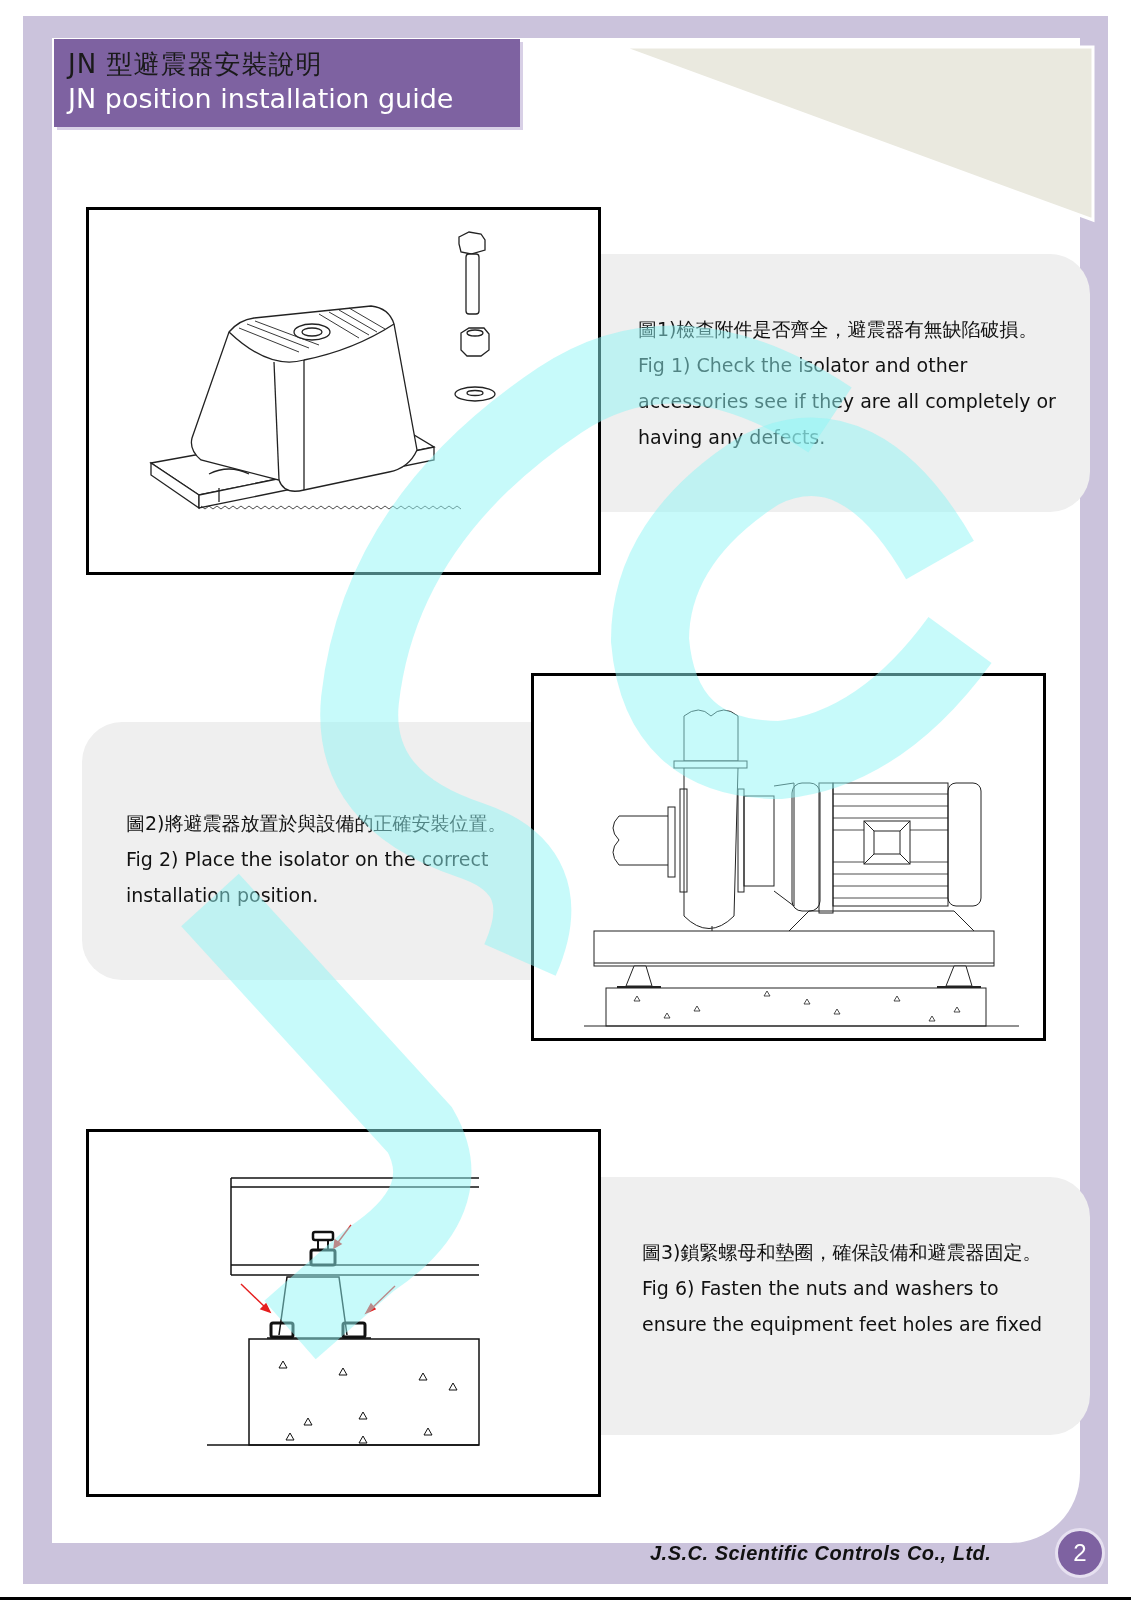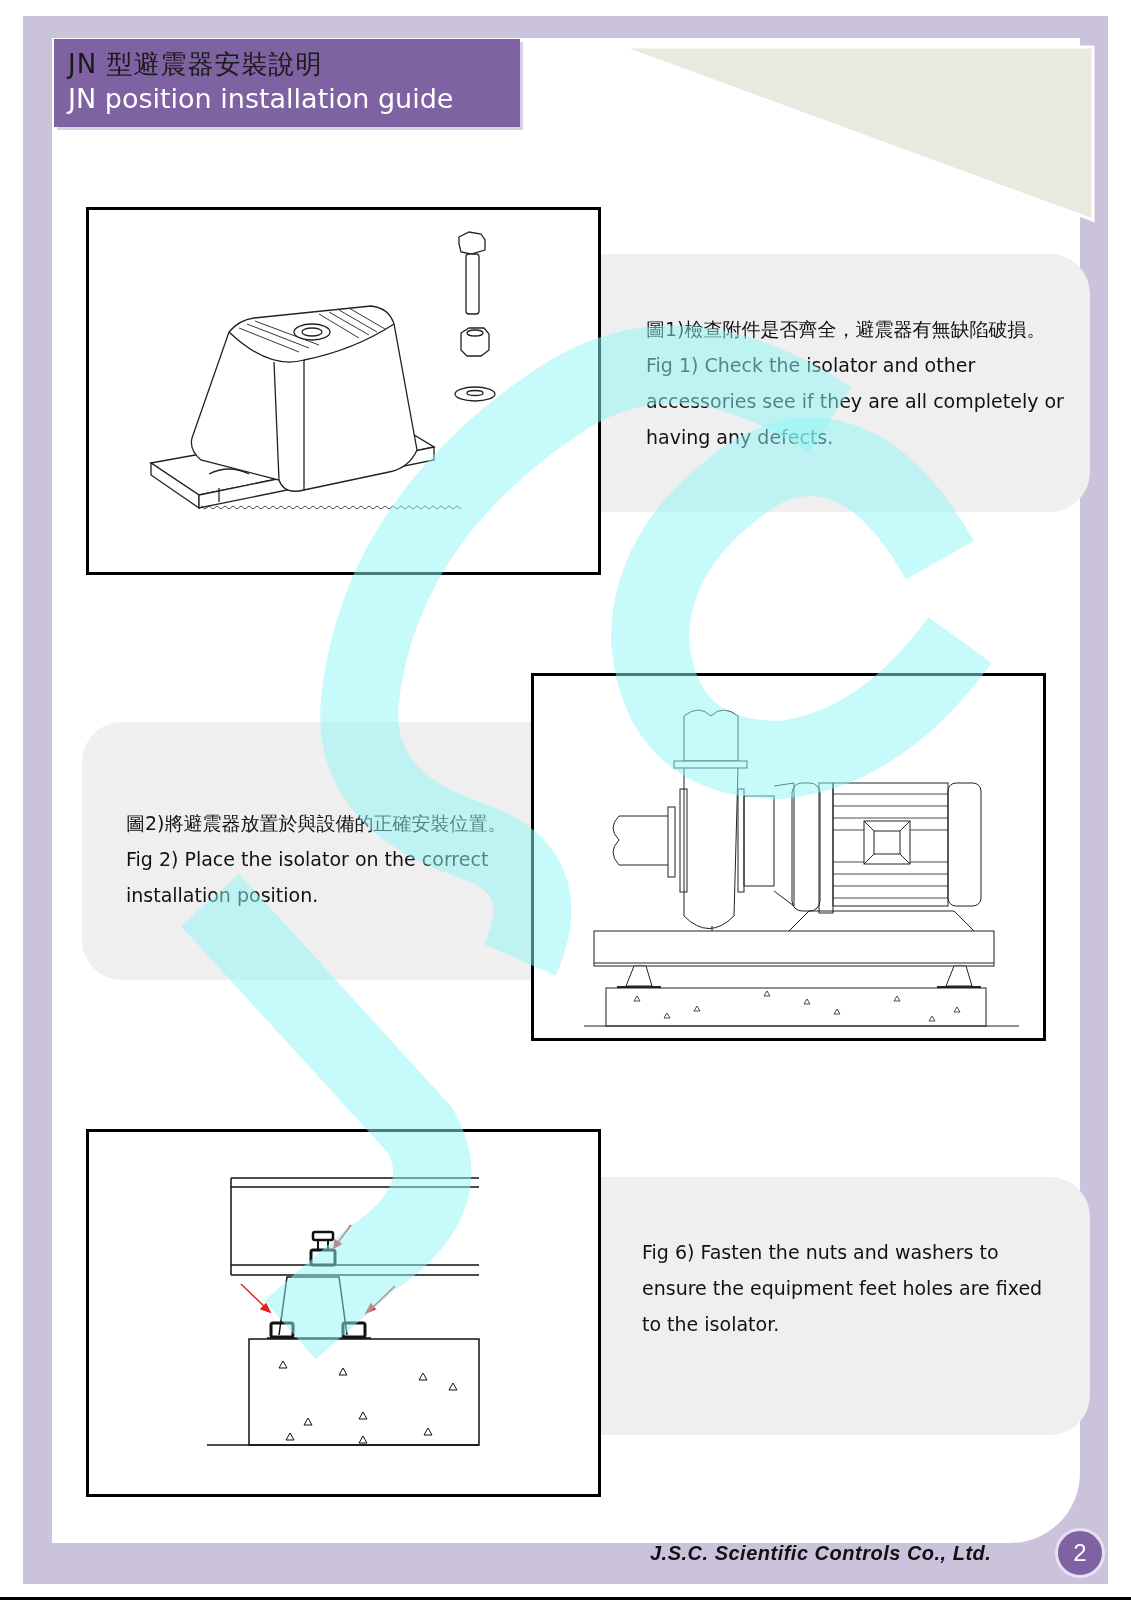--- a/index.html
+++ b/index.html
@@ -9,21 +9,21 @@
   .bottom-rule { position:absolute; left:0; top:1597px; width:1131px; height:3px; background:#000; }
   .corner-tri { position:absolute; left:0; top:0; width:1131px; height:1600px; pointer-events:none; }
   .title-box { position:absolute; left:54px; top:39px; width:466px; height:88px; background:#7e62a1; box-shadow:3px 3px 0 #d8d0e6; }
   .title-cn { position:absolute; left:14px; top:8px; font-size:26px; color:#1a1a1a; white-space:nowrap; letter-spacing:1px; }
   .title-en { position:absolute; left:14px; top:44px; font-size:27px; color:#ffffff; white-space:nowrap; }
   .note { position:absolute; background:#efefef; }
   .note-1 { left:590px; top:254px; width:500px; height:258px; border-radius:0 40px 40px 0; }
   .note-2 { left:40px; top:722px; width:490px; height:258px; border-radius:40px 0 0 40px;margin-left:42px; }
   .note-3 { left:590px; top:1177px; width:500px; height:258px; border-radius:0 40px 40px 0; }
   .note-text { position:absolute; font-size:19px; line-height:36px; color:#111; white-space:nowrap; }
-  .note-1 .note-text { left:56px; top:57px; }
+  .note-1 .note-text { left:48px; top:57px; }
   .note-2 .note-text { left:44px; top:83px; }
   .note-3 .note-text { left:52px; top:57px; }
   .note-text div { white-space:nowrap; }
   .watermark { position:absolute; left:0; top:0; width:1131px; height:1600px; pointer-events:none; }
   .figure { position:absolute; background:#fff; border:3px solid #000; box-sizing:border-box; }
   .fig-1 { left:86px; top:207px; width:515px; height:368px; }
   .fig-2 { left:531px; top:673px; width:515px; height:368px; }
   .fig-3 { left:86px; top:1129px; width:515px; height:368px; }
   .figure svg { position:absolute; left:0; top:0; }
   .footer-company { position:absolute; left:650px; top:1542px; font-size:20px; font-weight:bold; font-style:italic; color:#111; font-family:"Liberation Sans", sans-serif; white-space:nowrap; letter-spacing:0.5px; }
@@ -57,23 +57,23 @@
 <div class="note note-2">
   <div class="note-text">
     <div>圖2)將避震器放置於與設備的正確安裝位置。</div>
     <div>Fig 2) Place the isolator on the correct</div>
     <div>installation position.</div>
   </div>
 </div>
 
 <div class="note note-3">
   <div class="note-text">
+    <div>圖3)鎖緊螺母和墊圈，確保設備和避震器固定。</div>
     <div>Fig 6) Fasten the nuts and washers to</div>
     <div>ensure the equipment feet holes are fixed</div>
-    <div>to the isolator.</div>
   </div>
 </div>
 
 <div class="figure fig-1">
   <svg width="509" height="362" viewBox="0 0 509 362" fill="none" stroke="#222" stroke-width="1.3">
     <g>
 
       <polygon points="62,253 300,210 345,237 110,285" fill="#fff"></polygon>
       <polygon points="62,253 62,265 110,298 110,285" fill="#fff"></polygon>
       <polygon points="110,285 345,237 345,250 110,298" fill="#fff"></polygon>

